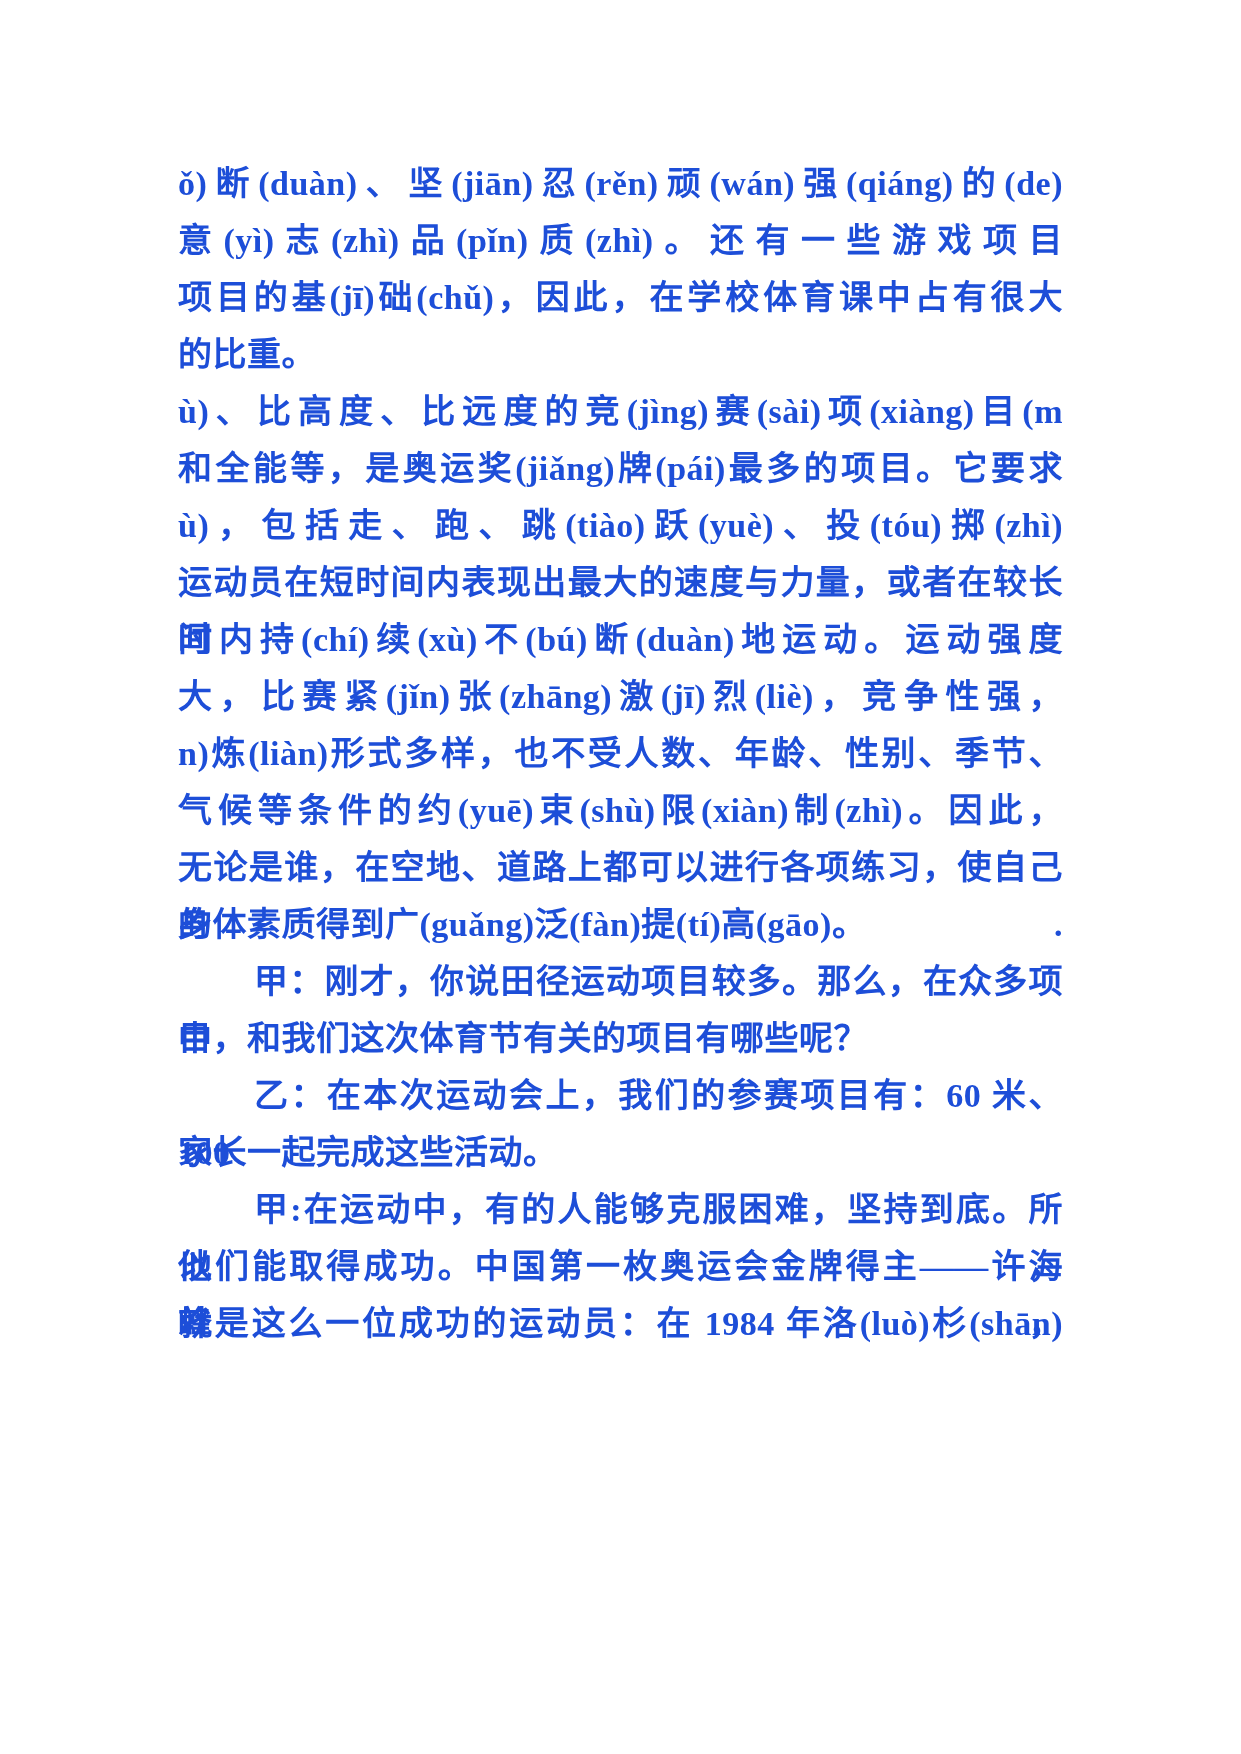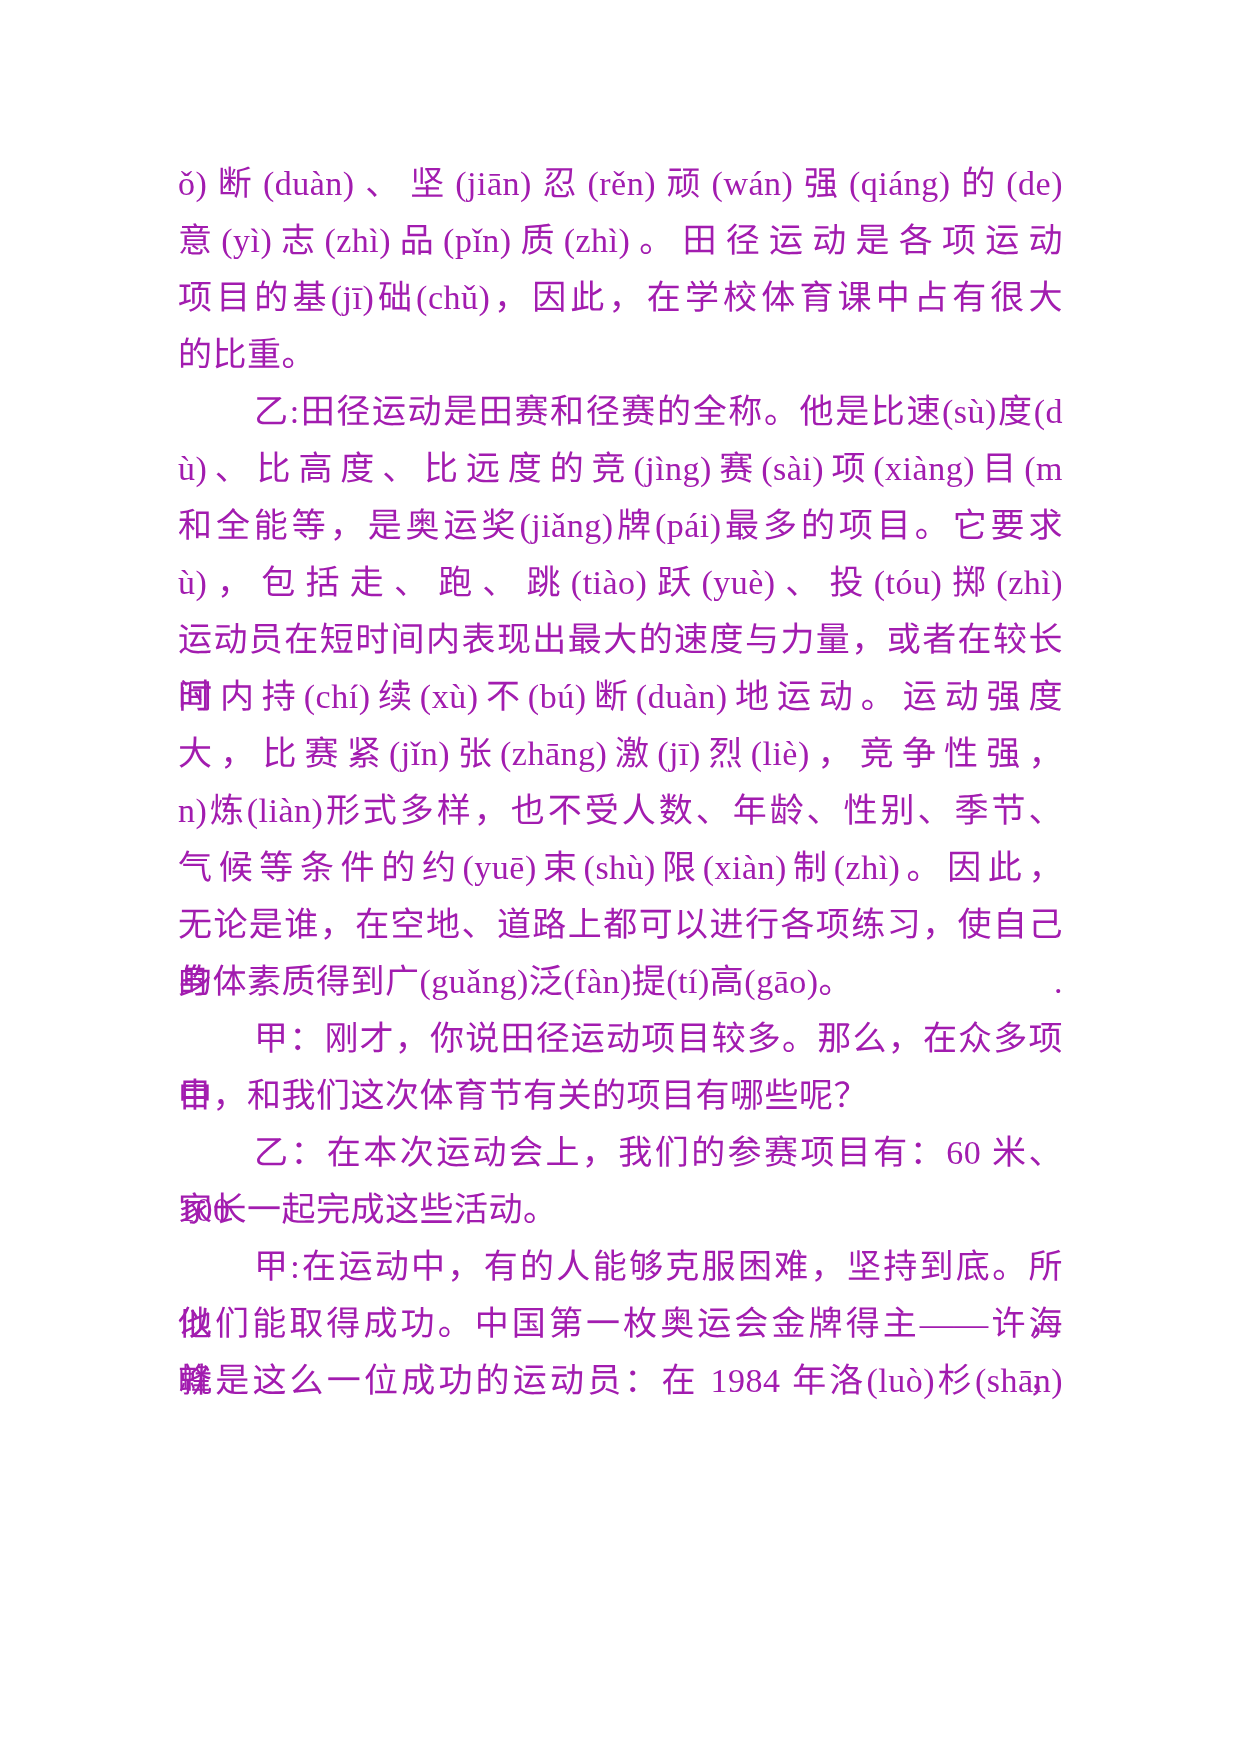--- a/index.html
+++ b/index.html
@@ -20,22 +20,22 @@
     padding: 155px 178px 0 178px;
   }
   .text-lines {
     width: 885px;
   }
   .line {
     font-family: "Liberation Serif", "DejaVu Serif", serif;
     font-size: 34px;
     line-height: 57px;
     height: 57px;
-    color: #a21caf;
-    font-weight: 400;
+    color: #1d4ed8;
+    font-weight: 700;
     letter-spacing: 0.5px;
   }
   .line.justify {
     text-align: justify;
     text-align-last: justify;
     text-justify: inter-character;
   }
   .line.left {
     text-align: left;
     text-align-last: left;
@@ -43,24 +43,23 @@
   .line.indent {
     text-indent: 76px;
   }
 </style>
 </head>
 <body>
 
 <div class="page">
   <div class="text-lines">
       <div class="line justify">ǒ)断(duàn)、坚(jiān)忍(rěn)顽(wán)强(qiáng)的(de)</div>
-      <div class="line justify">意(yì)志(zhì)品(pǐn)质(zhì)。田径运动是各项运动</div>
+      <div class="line justify">意(yì)志(zhì)品(pǐn)质(zhì)。还有一些游戏项目</div>
       <div class="line justify">项目的基(jī)础(chǔ)，因此，在学校体育课中占有很大</div>
       <div class="line left">的比重。</div>
-      <div class="line justify indent">乙:田径运动是田赛和径赛的全称。他是比速(sù)度(d</div>
       <div class="line justify">ù)、比高度、比远度的竞(jìng)赛(sài)项(xiàng)目(m</div>
       <div class="line justify">和全能等，是奥运奖(jiǎng)牌(pái)最多的项目。它要求</div>
       <div class="line justify">ù)，包括走、跑、跳(tiào)跃(yuè)、投(tóu)掷(zhì)</div>
       <div class="line justify">运动员在短时间内表现出最大的速度与力量，或者在较长时</div>
       <div class="line justify">间内持(chí)续(xù)不(bú)断(duàn)地运动。运动强度</div>
       <div class="line justify">大，比赛紧(jǐn)张(zhāng)激(jī)烈(liè)，竞争性强，</div>
       <div class="line justify">n)炼(liàn)形式多样，也不受人数、年龄、性别、季节、</div>
       <div class="line justify">气候等条件的约(yuē)束(shù)限(xiàn)制(zhì)。因此，</div>
       <div class="line justify">无论是谁，在空地、道路上都可以进行各项练习，使自己的.</div>
       <div class="line left">身体素质得到广(guǎng)泛(fàn)提(tí)高(gāo)。</div>

